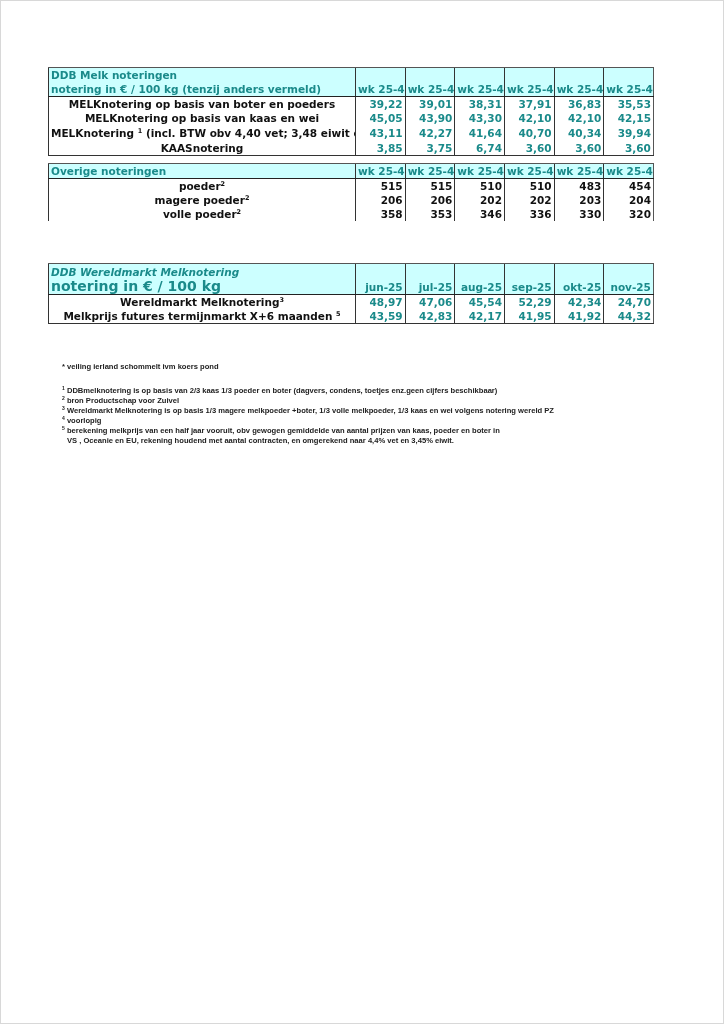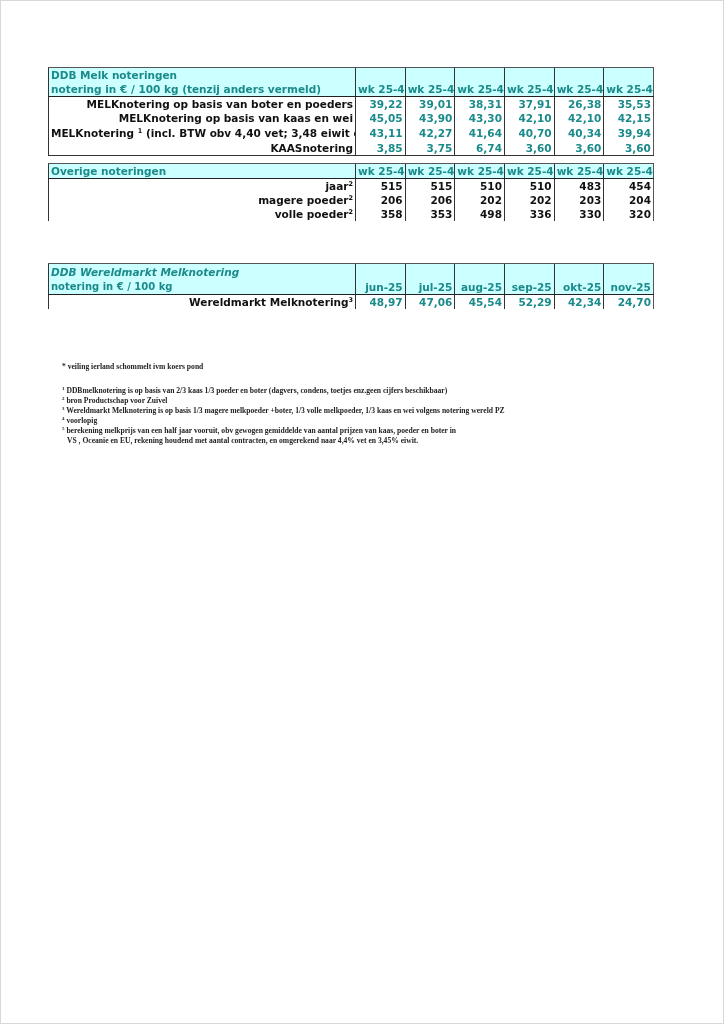--- a/index.html
+++ b/index.html
@@ -21,29 +21,29 @@
     table.ddb col.val { width: 49.66px; }
     table.ddb td, table.ddb th {
       padding: 0 2px; height: 14px; line-height: 14px; white-space: nowrap; overflow: hidden;
     }
     table.ddb th { background: #ccffff; color: #1a8a8a; font-weight: bold; }
     table.ddb th.lab { text-align: left; border-left: 1px solid #333; }
     table.ddb th.colh { text-align: right; border-left: 1.5px solid #333; vertical-align: bottom; }
     table.ddb tr.head-last th { border-bottom: 1.5px solid #222; }
     table.ddb tr.head-first th { border-top: 1px solid #555; }
     table.ddb th:last-child, table.ddb td:last-child { border-right: 1px solid #555; }
-    table.ddb td.lab { text-align: right; border-left: 1px solid #333; }
+    table.ddb td.lab { text-align: center; border-left: 1px solid #333; }
     table.ddb td.num { text-align: right; border-left: 1.5px solid #333; }
     table.ddb td.num.teal { color: #1a8a8a; }
     table.ddb tr.last td { border-bottom: 1.5px solid #333; }
-    .sub { font-size: 10px; font-weight: bold; color: #1a8a8a; }
+    .sub { font-size: 14px; font-weight: bold; color: #1a8a8a; }
     sup { font-size: 6.5px; line-height: 0; vertical-align: 4px; }
     .footnotes {
       position: absolute; left: 62px; top: 362px; width: 620px;
-      font-family: Liberation Serif, serif; font-size: 7.6px; font-weight: bold; color: #222;
+      font-family: Liberation Sans, sans-serif; font-size: 7.6px; font-weight: bold; color: #222;
     }
     .footnotes .fn { height: 10px; line-height: 10px; white-space: nowrap; }
     .footnotes .gap { height: 14px; }
     .footnotes .indent { padding-left: 5px; }
     .footnotes sup { font-size: 5px; vertical-align: 3px; }
   </style>
 </head>
 <body>
 
 <div class="page-border"></div>
@@ -76,21 +76,21 @@
     <th class="colh">wk 25-46</th>
     <th class="colh">wk 25-47</th>
     <th class="colh">wk 25-48</th>
   </tr>
   <tr>
     <td class="lab"><span>MELKnotering op basis van boter en poeders</span></td>
     <td class="num teal">39,22</td>
     <td class="num teal">39,01</td>
     <td class="num teal">38,31</td>
     <td class="num teal">37,91</td>
-    <td class="num teal">26,38</td>
+    <td class="num teal">36,83</td>
     <td class="num teal">35,53</td>
   </tr>
   <tr>
     <td class="lab"><span>MELKnotering op basis van kaas en wei</span></td>
     <td class="num teal">45,05</td>
     <td class="num teal">43,90</td>
     <td class="num teal">43,30</td>
     <td class="num teal">42,10</td>
     <td class="num teal">42,10</td>
     <td class="num teal">42,15</td>
@@ -130,42 +130,42 @@
       <tr class="head-first head-last">
     <th class="lab">Overige noteringen</th>
     <th class="colh">wk 25-43</th>
     <th class="colh">wk 25-44</th>
     <th class="colh">wk 25-45</th>
     <th class="colh">wk 25-46</th>
     <th class="colh">wk 25-47</th>
     <th class="colh">wk 25-48</th>
   </tr>
   <tr>
-    <td class="lab"><span>jaar</span><sup>2</sup></td>
+    <td class="lab"><span>poeder</span><sup>2</sup></td>
     <td class="num">515</td>
     <td class="num">515</td>
     <td class="num">510</td>
     <td class="num">510</td>
     <td class="num">483</td>
     <td class="num">454</td>
   </tr>
   <tr>
     <td class="lab"><span>magere poeder</span><sup>2</sup></td>
     <td class="num">206</td>
     <td class="num">206</td>
     <td class="num">202</td>
     <td class="num">202</td>
     <td class="num">203</td>
     <td class="num">204</td>
   </tr>
   <tr>
     <td class="lab"><span>volle poeder</span><sup>2</sup></td>
     <td class="num">358</td>
     <td class="num">353</td>
-    <td class="num">498</td>
+    <td class="num">346</td>
     <td class="num">336</td>
     <td class="num">330</td>
     <td class="num">320</td>
   </tr>
 </tbody>
   </table>
 
 <table class="ddb" style="top:263px;">
   <colgroup>
       <col class="label">
@@ -196,20 +196,29 @@
     <th class="colh">nov-25</th>
   </tr>
   <tr>
     <td class="lab"><span>Wereldmarkt Melknotering</span><sup>3</sup></td>
     <td class="num teal">48,97</td>
     <td class="num teal">47,06</td>
     <td class="num teal">45,54</td>
     <td class="num teal">52,29</td>
     <td class="num teal">42,34</td>
     <td class="num teal">24,70</td>
+  </tr>
+  <tr class="last">
+    <td class="lab"><span>Melkprijs futures termijnmarkt X+6 maanden </span><sup>5</sup></td>
+    <td class="num teal">43,59</td>
+    <td class="num teal">42,83</td>
+    <td class="num teal">42,17</td>
+    <td class="num teal">41,95</td>
+    <td class="num teal">41,92</td>
+    <td class="num teal">44,32</td>
   </tr>
 </tbody>
   </table>
 
 <div class="footnotes">
   <div class="fn">* veiling ierland schommelt ivm koers pond</div>
   <div class="gap"></div>
   <div class="fn"><sup>1</sup><span> DDBmelknotering is op basis van 2/3 kaas 1/3 poeder en boter (dagvers, condens, toetjes enz.geen cijfers beschikbaar)</span></div>
   <div class="fn"><sup>2</sup><span> bron Productschap voor Zuivel</span></div>
   <div class="fn"><sup>3</sup><span> Wereldmarkt Melknotering is op basis 1/3 magere melkpoeder +boter, 1/3 volle melkpoeder, 1/3 kaas en wei volgens notering wereld PZ</span></div>

